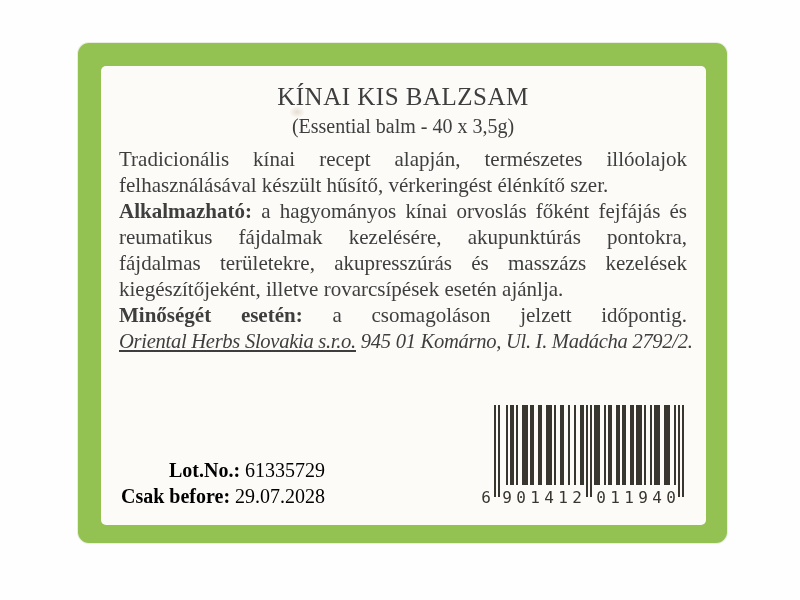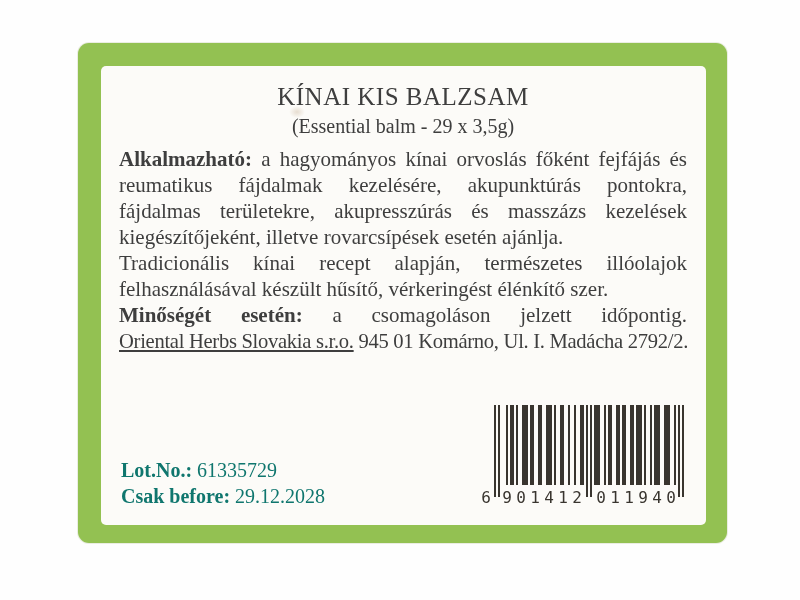--- a/index.html
+++ b/index.html
@@ -27,52 +27,52 @@
   .content{position:absolute;left:18px;right:19px;top:16px;}
   .title{
     margin:0;font-size:25px;font-weight:normal;text-align:center;
     letter-spacing:.5px;line-height:30px;
   }
   .subtitle{font-size:20px;text-align:center;margin-top:2px;line-height:25px;}
   .bodytext{margin-top:7px;font-size:21px;line-height:26px;text-align:justify;}
   .para{margin:0;}
   .para strong{font-weight:bold;}
   .para.stretch{text-align-last:justify;}
-  .para.address{white-space:nowrap;font-size:20.6px;letter-spacing:-0.3px;}
+  .para.address{white-space:nowrap;font-size:20.6px;letter-spacing:-0.3px;font-style:italic;}
   .u{text-decoration:underline;}
   .lot-block{position:absolute;left:20px;bottom:16px;font-size:20px;line-height:26px;}
   .lot-block b{font-weight:bold;}
   .barcode-wrap{position:absolute;right:22px;bottom:20px;width:204px;height:100px;}
 </style>
 </head>
 <body>
 
 <div class="page">
   <div class="label" style="background: rgb(147, 193, 82);">
     <div class="panel" style="background: rgb(252, 251, 248);">
       <div class="blemish"></div>
       <div class="content" style="color: rgb(62, 62, 62);">
         <h1 class="title">KÍNAI KIS BALZSAM</h1>
-        <div class="subtitle">(Essential balm - 29 x 3,5g)</div>
+        <div class="subtitle">(Essential balm - 40 x 3,5g)</div>
         <div class="bodytext" id="paragraphs">
+            <p class="para">Tradicionális kínai recept alapján, természetes illóolajok felhasználásával készült hűsítő, vérkeringést élénkítő szer.</p>
             <p class="para"><strong>Alkalmazható:</strong> a hagyományos kínai orvoslás főként fejfájás és reumatikus fájdalmak kezelésére, akupunktúrás pontokra, fájdalmas területekre, akupresszúrás és masszázs kezelések kiegészítőjeként, illetve rovarcsípések esetén ajánlja.</p>
-            <p class="para">Tradicionális kínai recept alapján, természetes illóolajok felhasználásával készült hűsítő, vérkeringést élénkítő szer.</p>
             <p class="para stretch"><strong>Minőségét esetén:</strong> a csomagoláson jelzett időpontig.</p>
             <p class="para address"><span class="u">Oriental Herbs Slovakia s.r.o.</span> 945 01 Komárno, Ul. I. Madácha 2792/2.</p>
           </div>
       </div>
 
-      <div class="lot-block" style="color: #0f766e;">
+      <div class="lot-block" style="color: #000000; text-align: right;">
         <div>
           <b>Lot.No.:</b>
           <span>61335729</span>
         </div>
         <div>
           <b>Csak before:</b>
-          <span>29.12.2028</span>
+          <span>29.07.2028</span>
         </div>
       </div>
 
       <div class="barcode-wrap" id="barcode"><svg width="204" height="100" viewBox="-14 0 204 100">
             <rect x="0" y="0" width="2" height="92" fill="#39352f"></rect>
             <rect x="4" y="0" width="2" height="92" fill="#39352f"></rect>
             <rect x="12" y="0" width="2" height="80" fill="#39352f"></rect>
             <rect x="16" y="0" width="2" height="80" fill="#39352f"></rect>
             <rect x="18" y="0" width="2" height="80" fill="#39352f"></rect>
             <rect x="22" y="0" width="2" height="80" fill="#39352f"></rect>

